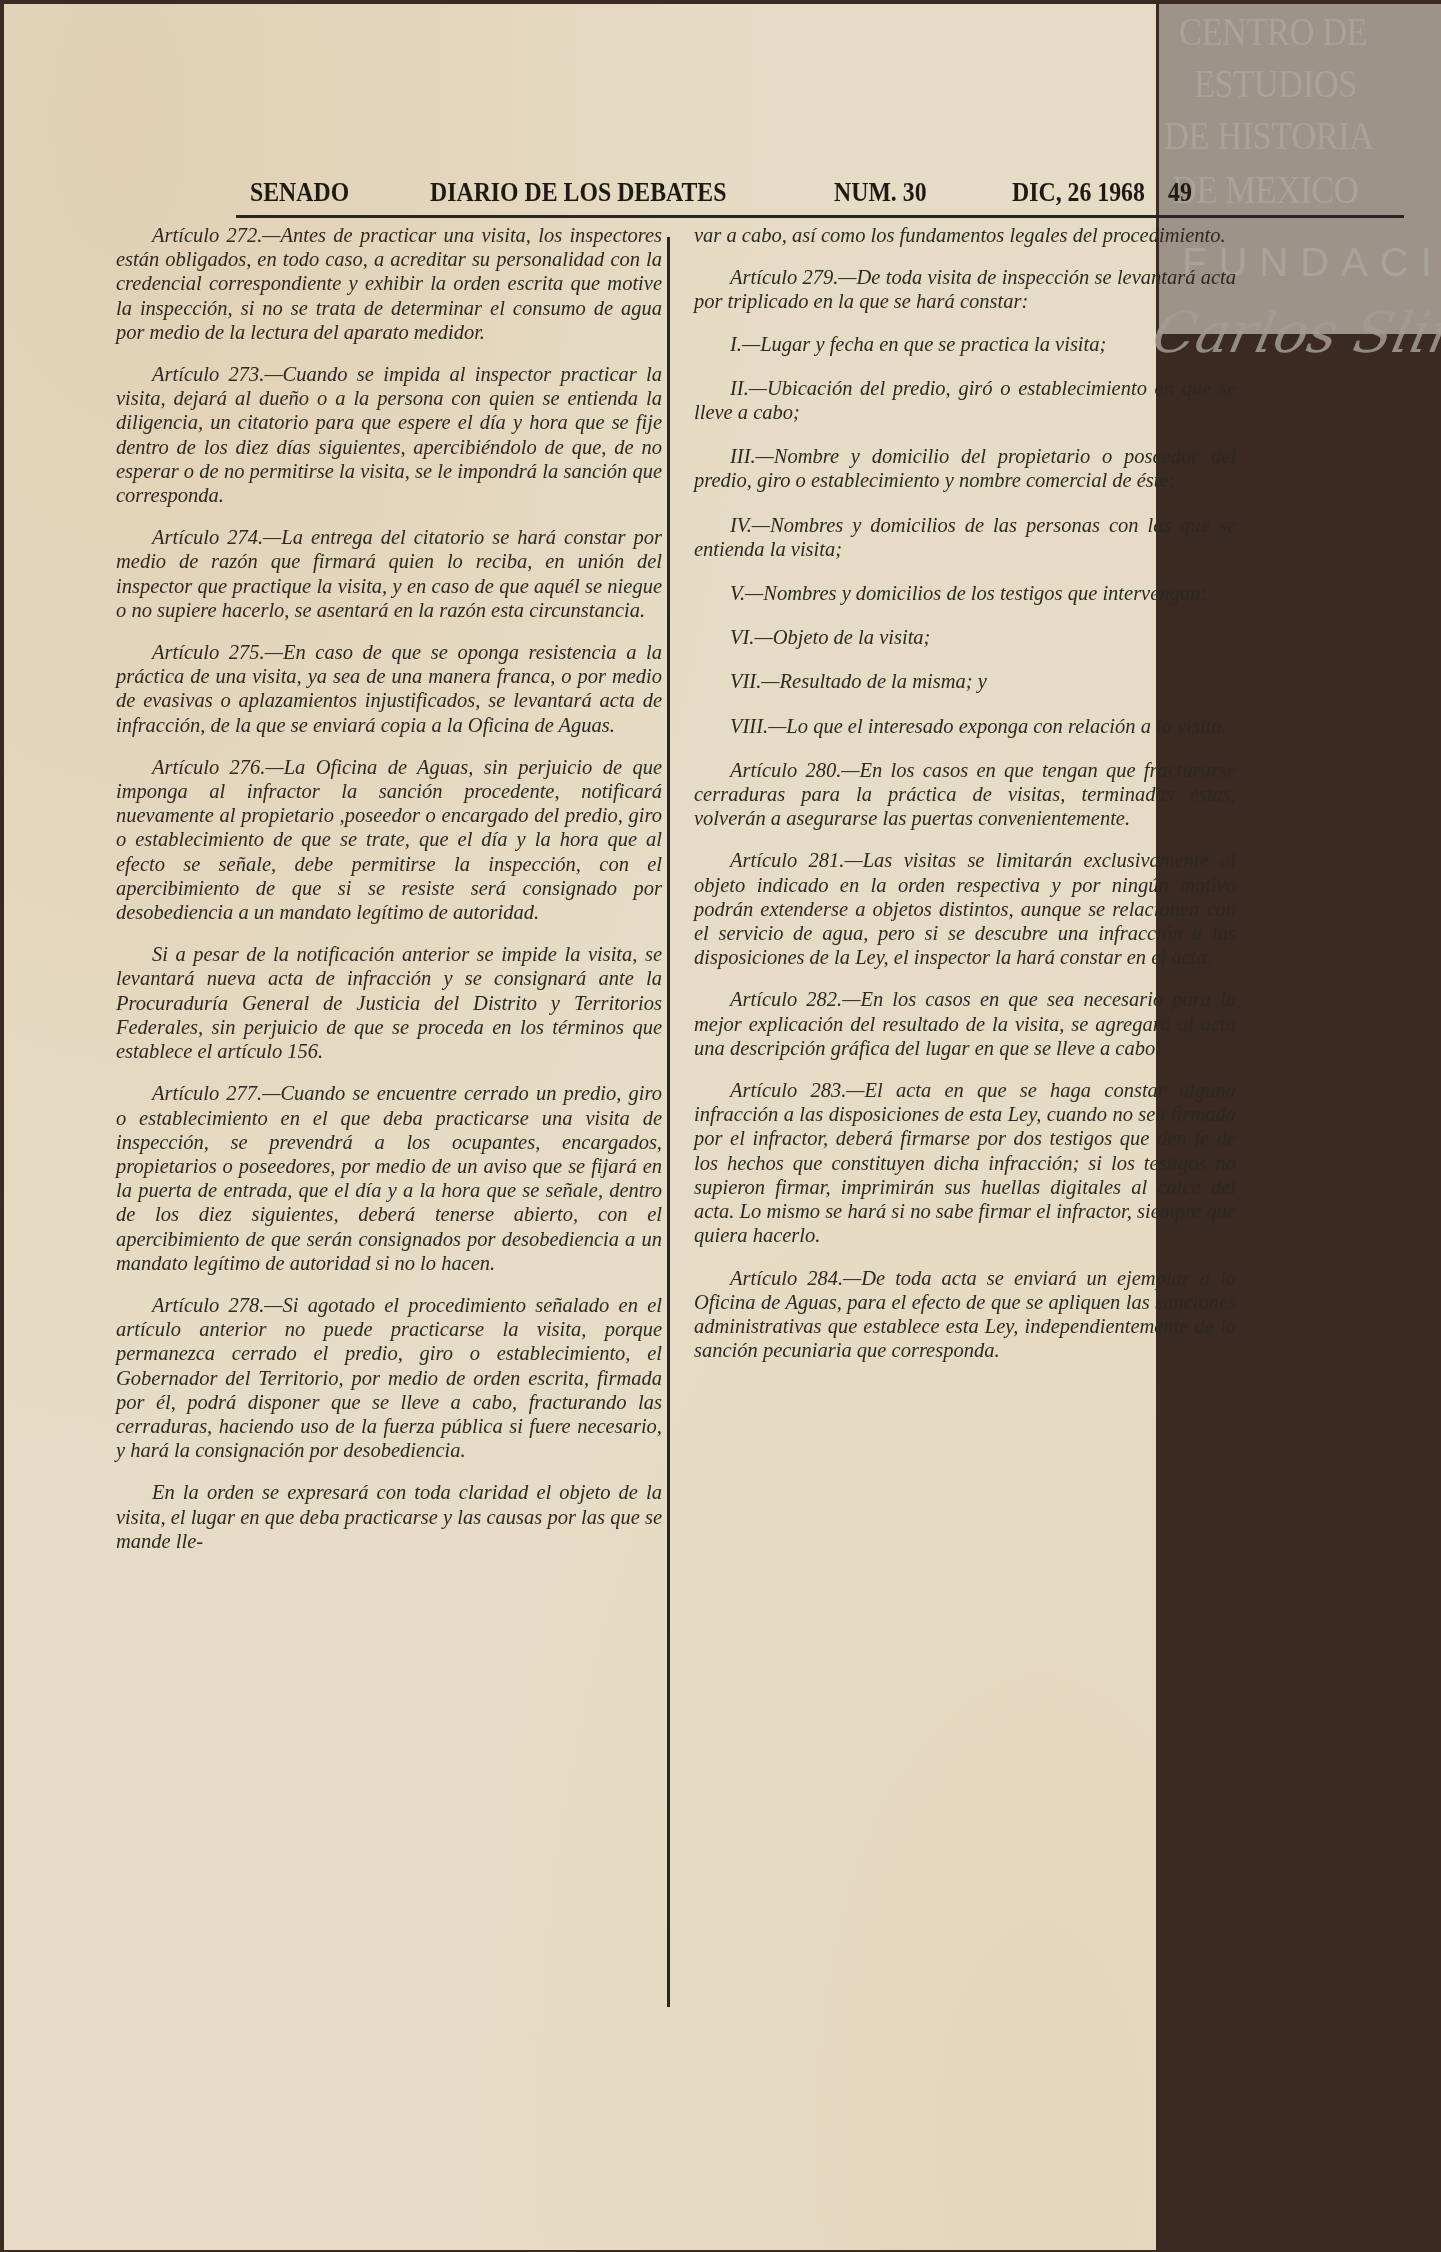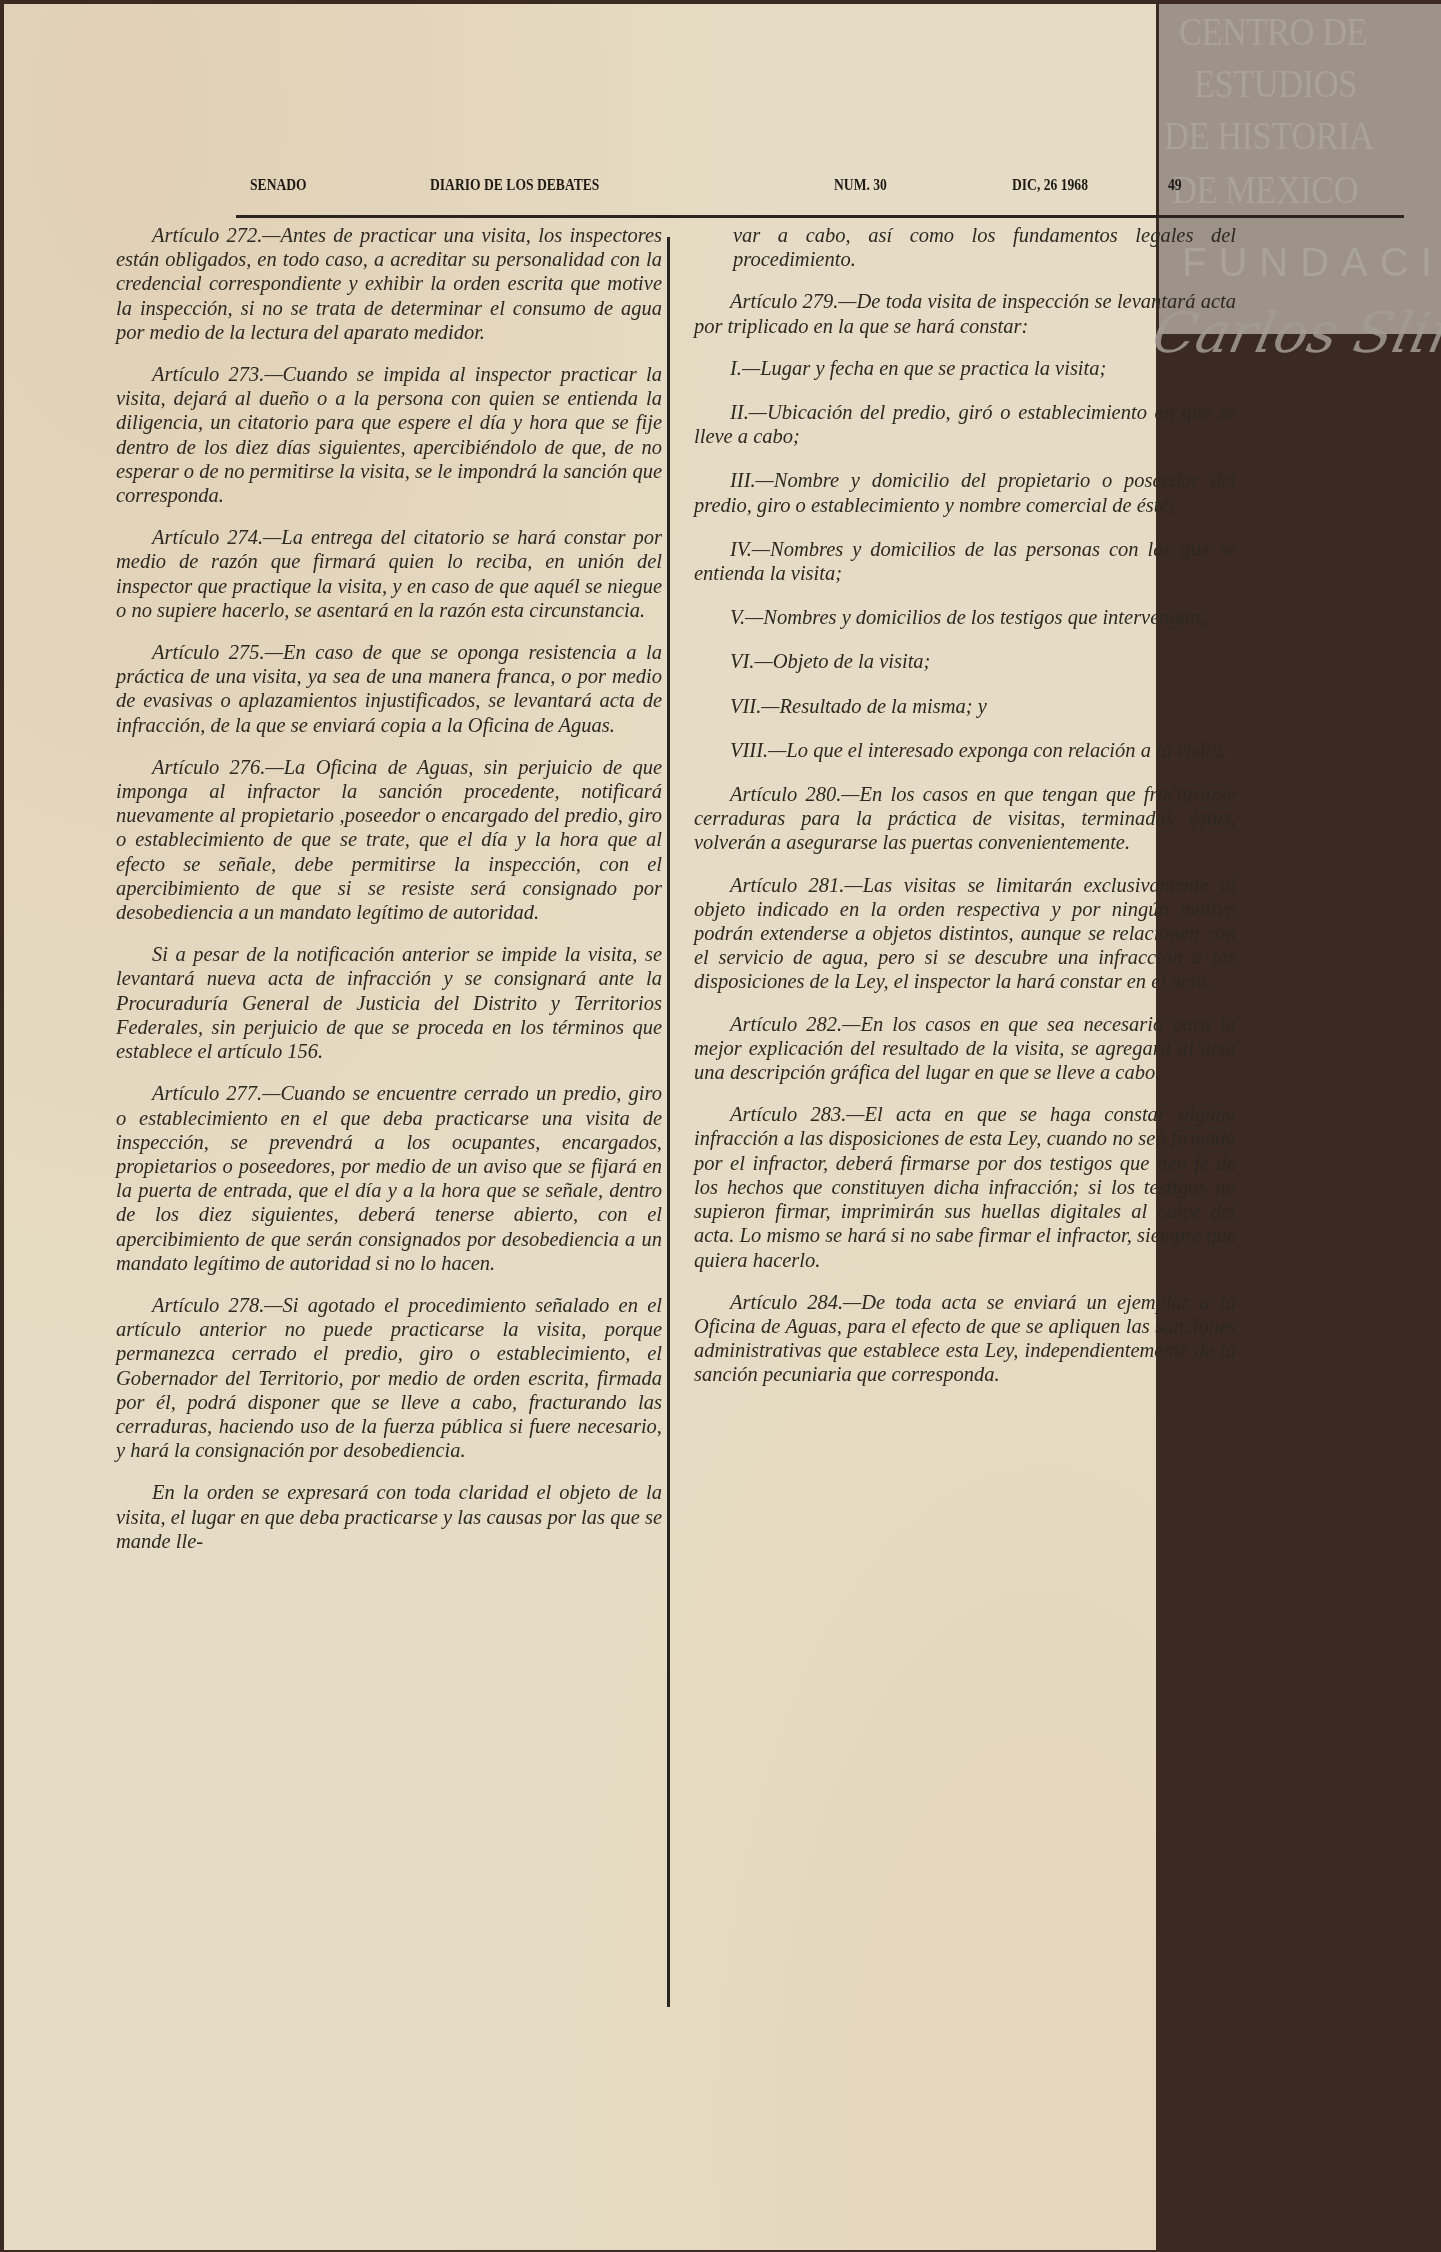--- a/index.html
+++ b/index.html
@@ -29,39 +29,39 @@
     font-family:"Liberation Sans","DejaVu Sans",sans-serif; font-size:40px;
     letter-spacing:12px; font-weight:300; white-space:nowrap;
   }
   .wm-slim {
     position:absolute; left:1150px; top:296px; color:#a39d94;
     font-family:"DejaVu Serif",serif; font-style:italic; font-size:56px;
     transform:skewX(-12deg); white-space:nowrap; opacity:0.85;
   }
   .header {
     position:absolute; top:168px; left:246px; width:960px; height:40px;
-    font-family:"Liberation Serif",serif; font-weight:bold; font-size:16px;
+    font-family:"Liberation Serif",serif; font-weight:bold; font-size:28px;
     color:#1e1b16; white-space:nowrap;
   }
   .header span { position:absolute; top:4px; transform:scaleX(0.85); transform-origin:left; }
   .header-rule {
     position:absolute; top:211px; left:232px; width:1168px; height:3px;
     background:#2a2520;
   }
   .col-rule {
     position:absolute; left:663px; top:233px; width:3px; height:1770px; background:#2a2520;
   }
   .col {
     position:absolute; top:219px; color:#2c2822;
     font-size:20.5px; line-height:24.2px; text-align:justify;
   }
   .col.left { left:112px; width:546px; }
   .col.right { left:690px; width:542px; }
   .col p { margin:0 0 18px 0; text-indent:36px; hyphens:manual;font-style:italic; }
-  .col p.cont { text-indent:0;margin-left:39px; }
+  .col p.cont { text-indent:0; }
   .col p.item { margin-bottom:20px; }
   .col p.gap { margin-top:18px; }
 </style>
 </head>
 <body>
 
 <div class="page">
 
   <div class="watermark-box"></div>
   <div class="wm" style="left:1175px;top:8px;">CENTRO DE</div>

